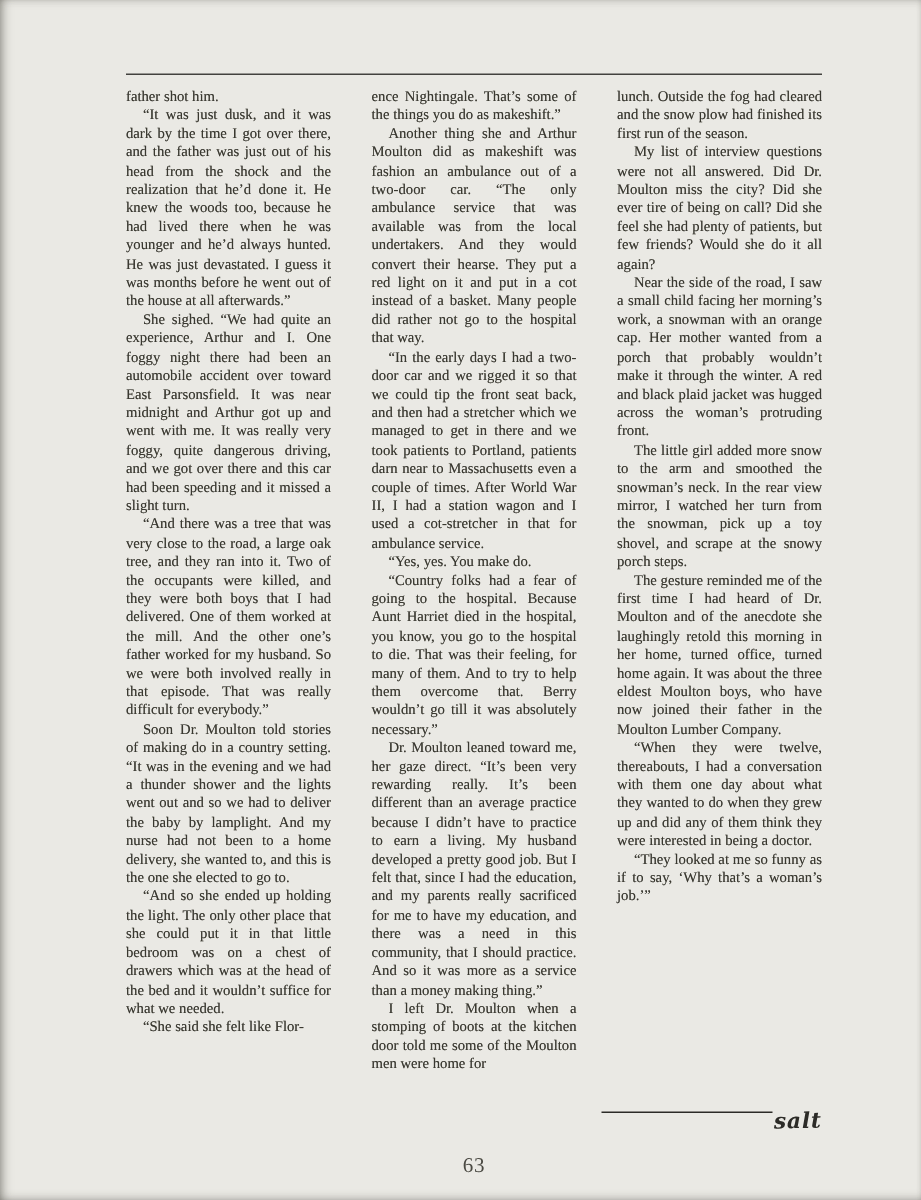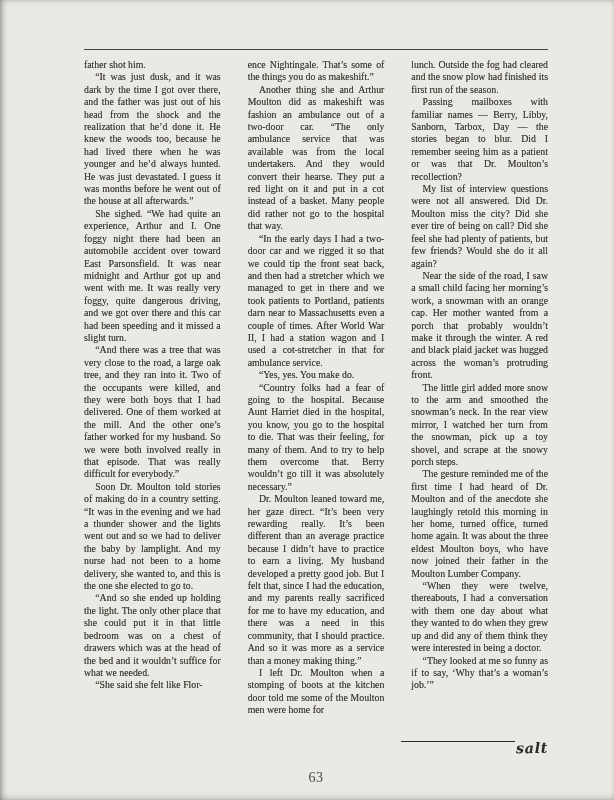--- a/index.html
+++ b/index.html
@@ -41,21 +41,20 @@
     border-top: 1.6px solid var(--rule-color);
     width: 100%;
     margin-top: 5px;
   }
   .columns {
     display: flex;
     gap: 27px;
     margin-top: 9px;
     height: 688px;
     overflow: hidden;
-    justify-content: flex-end;
   }
   .col {
     flex: 1 1 0;
     font-size: 9.8px;
     line-height: 12.4px;
     text-align: justify;
     color: var(--text-color);
     text-shadow: 0 0 0.4px rgba(45,43,36,0.55);
   }
   .col p { margin: 0; text-indent: 1.15em; }
@@ -115,21 +114,20 @@
         <p>ence Nightingale. That’s some of the things you do as makeshift.”</p>
         <p>Another thing she and Arthur Moulton did as makeshift was fashion an ambulance out of a two-door car. “The only ambulance service that was available was from the local undertakers. And they would convert their hearse. They put a red light on it and put in a cot instead of a basket. Many people did rather not go to the hospital that way.</p>
         <p>“In the early days I had a two-door car and we rigged it so that we could tip the front seat back, and then had a stretcher which we managed to get in there and we took patients to Portland, patients darn near to Massachusetts even a couple of times. After World War II, I had a station wagon and I used a cot-stretcher in that for ambulance service.</p>
         <p>“Yes, yes. You make do.</p>
         <p>“Country folks had a fear of going to the hospital. Because Aunt Harriet died in the hospital, you know, you go to the hospital to die. That was their feeling, for many of them. And to try to help them overcome that. Berry wouldn’t go till it was absolutely necessary.”</p>
         <p>Dr. Moulton leaned toward me, her gaze direct. “It’s been very rewarding really. It’s been different than an average practice because I didn’t have to practice to earn a living. My husband developed a pretty good job. But I felt that, since I had the education, and my parents really sacrificed for me to have my education, and there was a need in this community, that I should practice. And so it was more as a service than a money making thing.”</p>
         <p>I left Dr. Moulton when a stomping of boots at the kitchen door told me some of the Moulton men were home for</p>
       </div>
     <div class="col">
         <p>lunch. Outside the fog had cleared and the snow plow had finished its first run of the season.</p>
-        <p>Passing mailboxes with familiar names — Berry, Libby, Sanborn, Tarbox, Day — the stories began to blur. Did I remember seeing him as a patient or was that Dr. Moulton’s recollection?</p>
         <p>My list of interview questions were not all answered. Did Dr. Moulton miss the city? Did she ever tire of being on call? Did she feel she had plenty of patients, but few friends? Would she do it all again?</p>
         <p>Near the side of the road, I saw a small child facing her morning’s work, a snowman with an orange cap. Her mother wanted from a porch that probably wouldn’t make it through the winter. A red and black plaid jacket was hugged across the woman’s protruding front.</p>
         <p>The little girl added more snow to the arm and smoothed the snowman’s neck. In the rear view mirror, I watched her turn from the snowman, pick up a toy shovel, and scrape at the snowy porch steps.</p>
         <p>The gesture reminded me of the first time I had heard of Dr. Moulton and of the anecdote she laughingly retold this morning in her home, turned office, turned home again. It was about the three eldest Moulton boys, who have now joined their father in the Moulton Lumber Company.</p>
         <p>“When they were twelve, thereabouts, I had a conversation with them one day about what they wanted to do when they grew up and did any of them think they were interested in being a doctor.</p>
         <p>“They looked at me so funny as if to say, ‘Why that’s a woman’s job.’”</p>
       </div>
   </div>
 
   <div class="signature">

